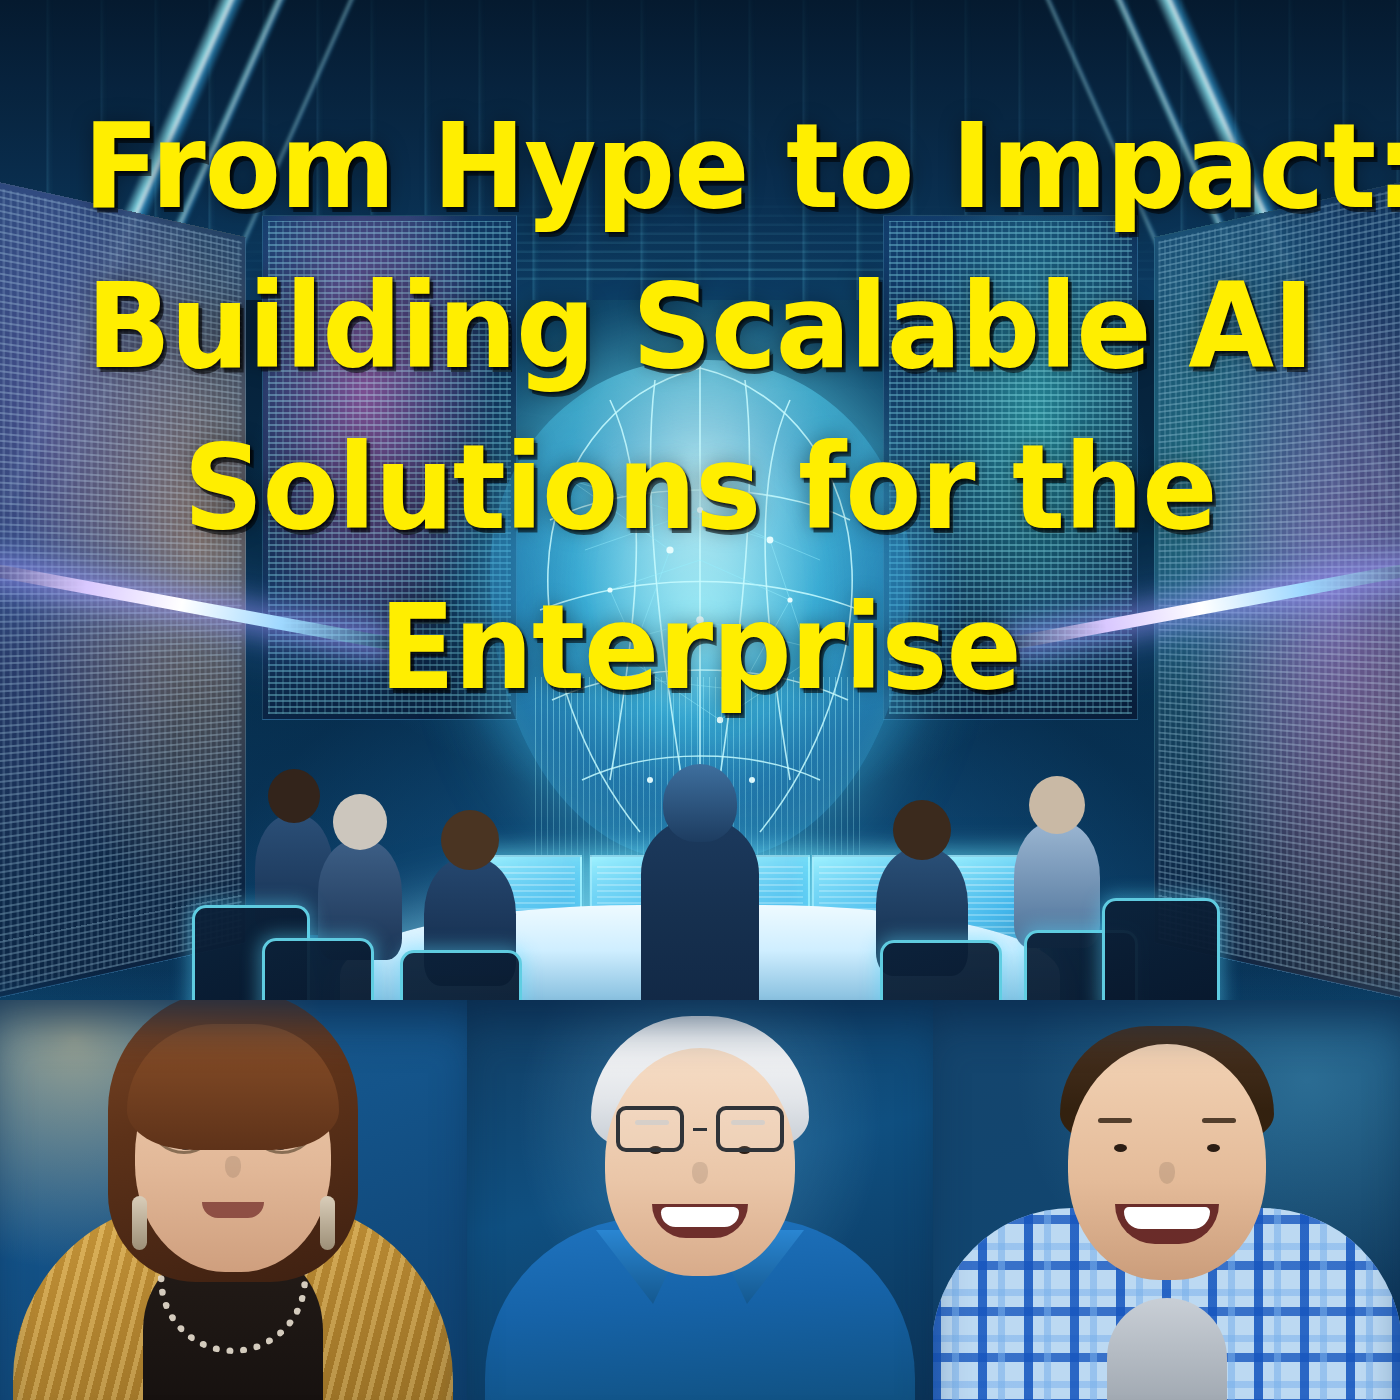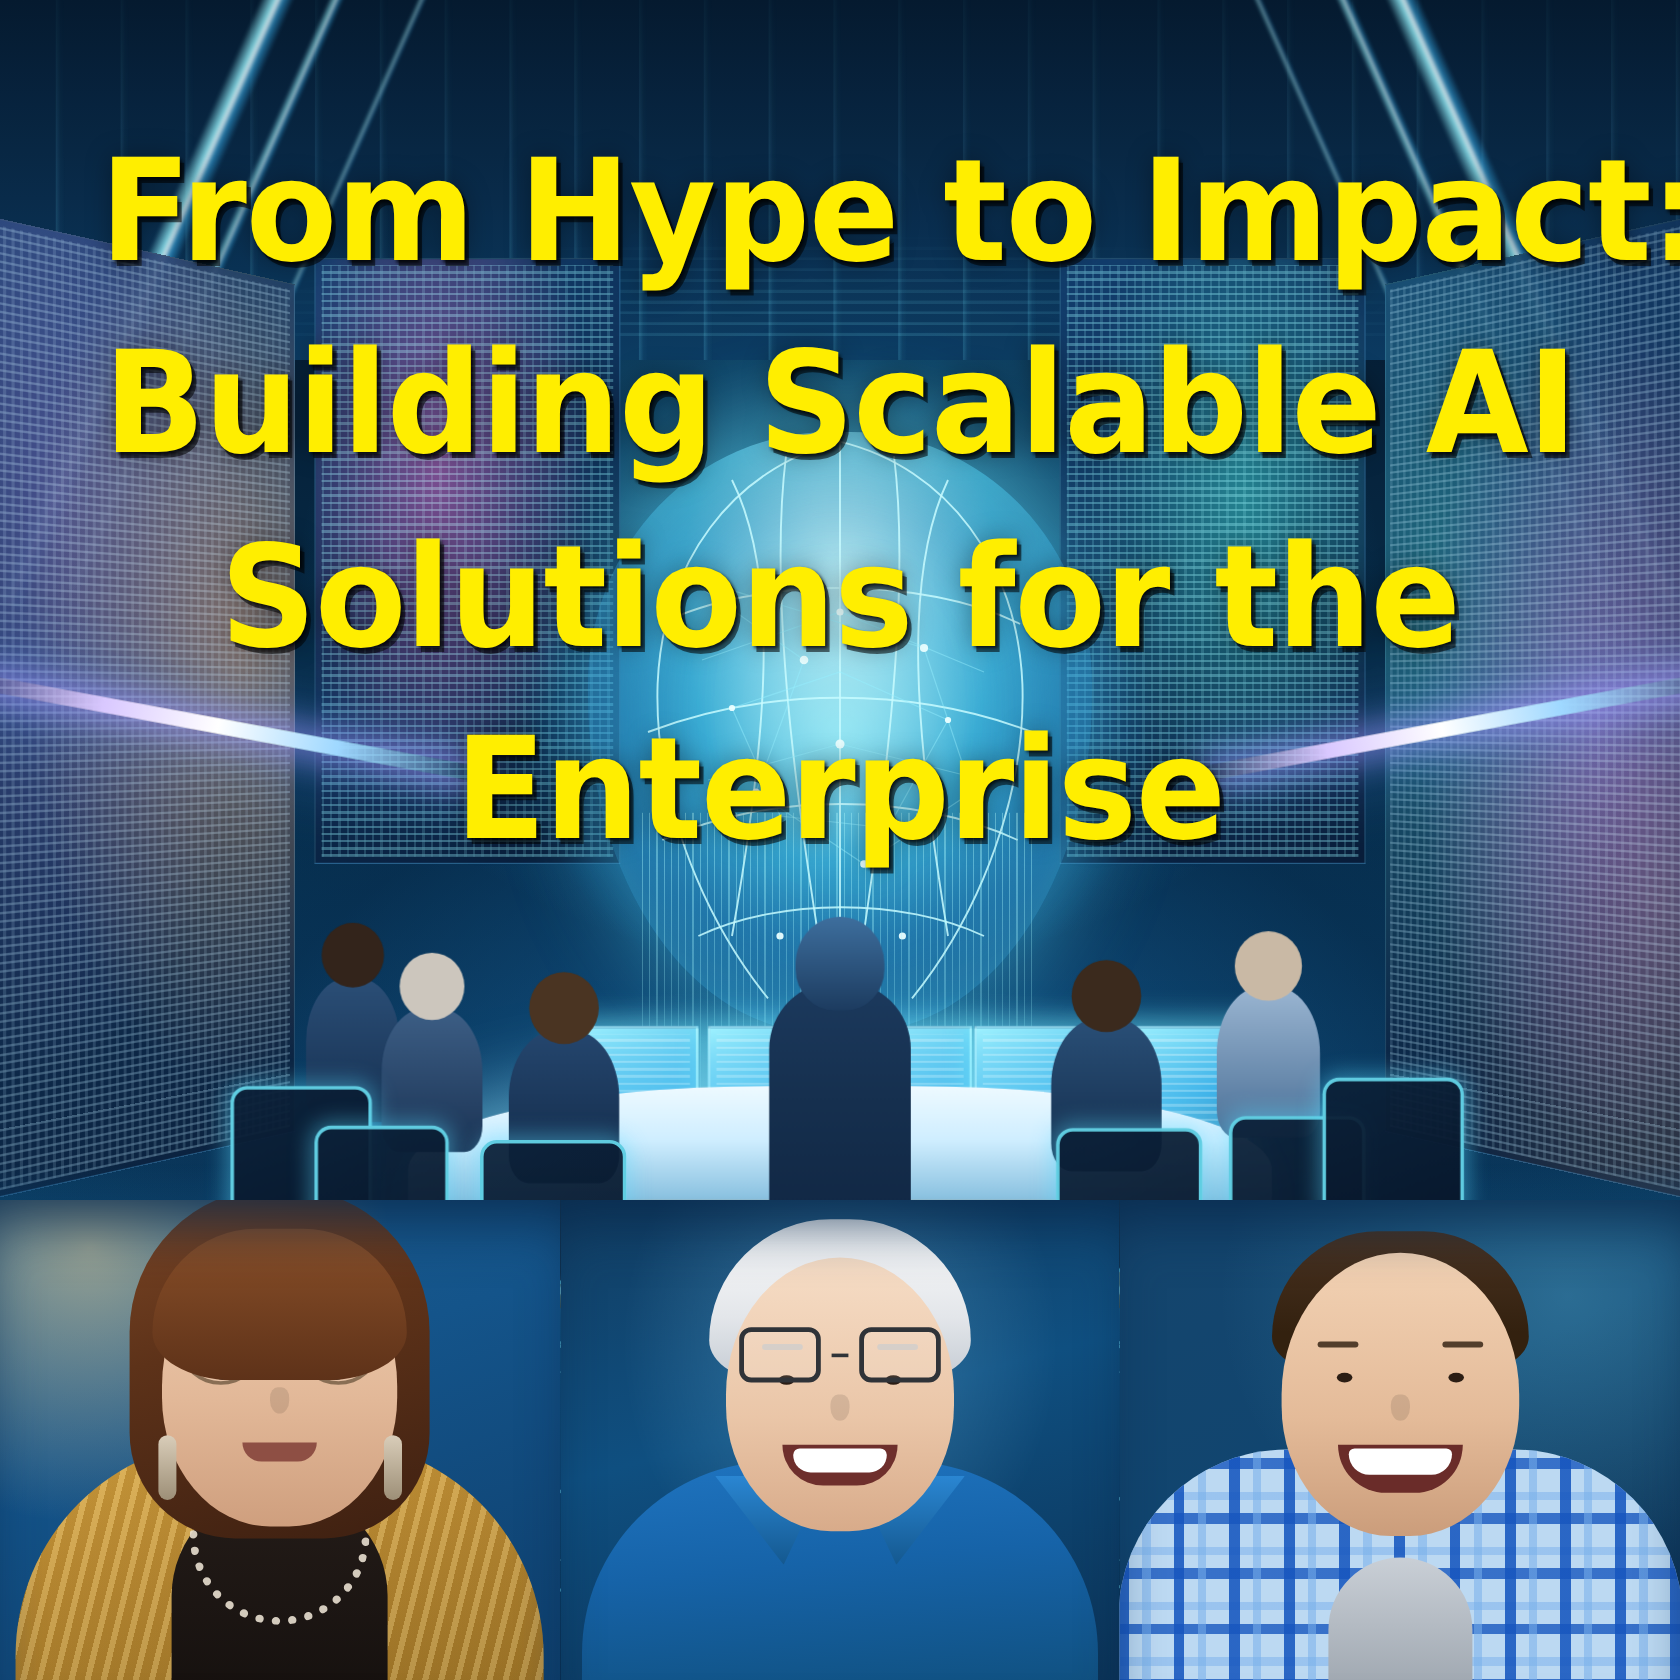--- a/index.html
+++ b/index.html
@@ -214,21 +214,21 @@
 
   
   .floor{
     position:absolute; left:0; right:0; bottom:0; height:430px;
     background:linear-gradient(180deg, rgba(12,70,115,.0) 0%, rgba(16,86,136,.55) 18%, rgba(12,62,104,.85) 55%, rgba(7,34,62,.95) 100%);
   }
   .floor svg{ position:absolute; inset:0; width:100%; height:100%; }
 
   
   .title{
-    position:absolute; left:0; right:0; top:96px;
+    position:absolute; left:0; right:0; top:86px;
     text-align:center;
     z-index:40;
     padding:0 44px;
   }
   .title-line{
     display:block;
     color:#ffee00;
     font-family:"DejaVu Sans", sans-serif;
     font-weight:700;
     font-size:118px;

